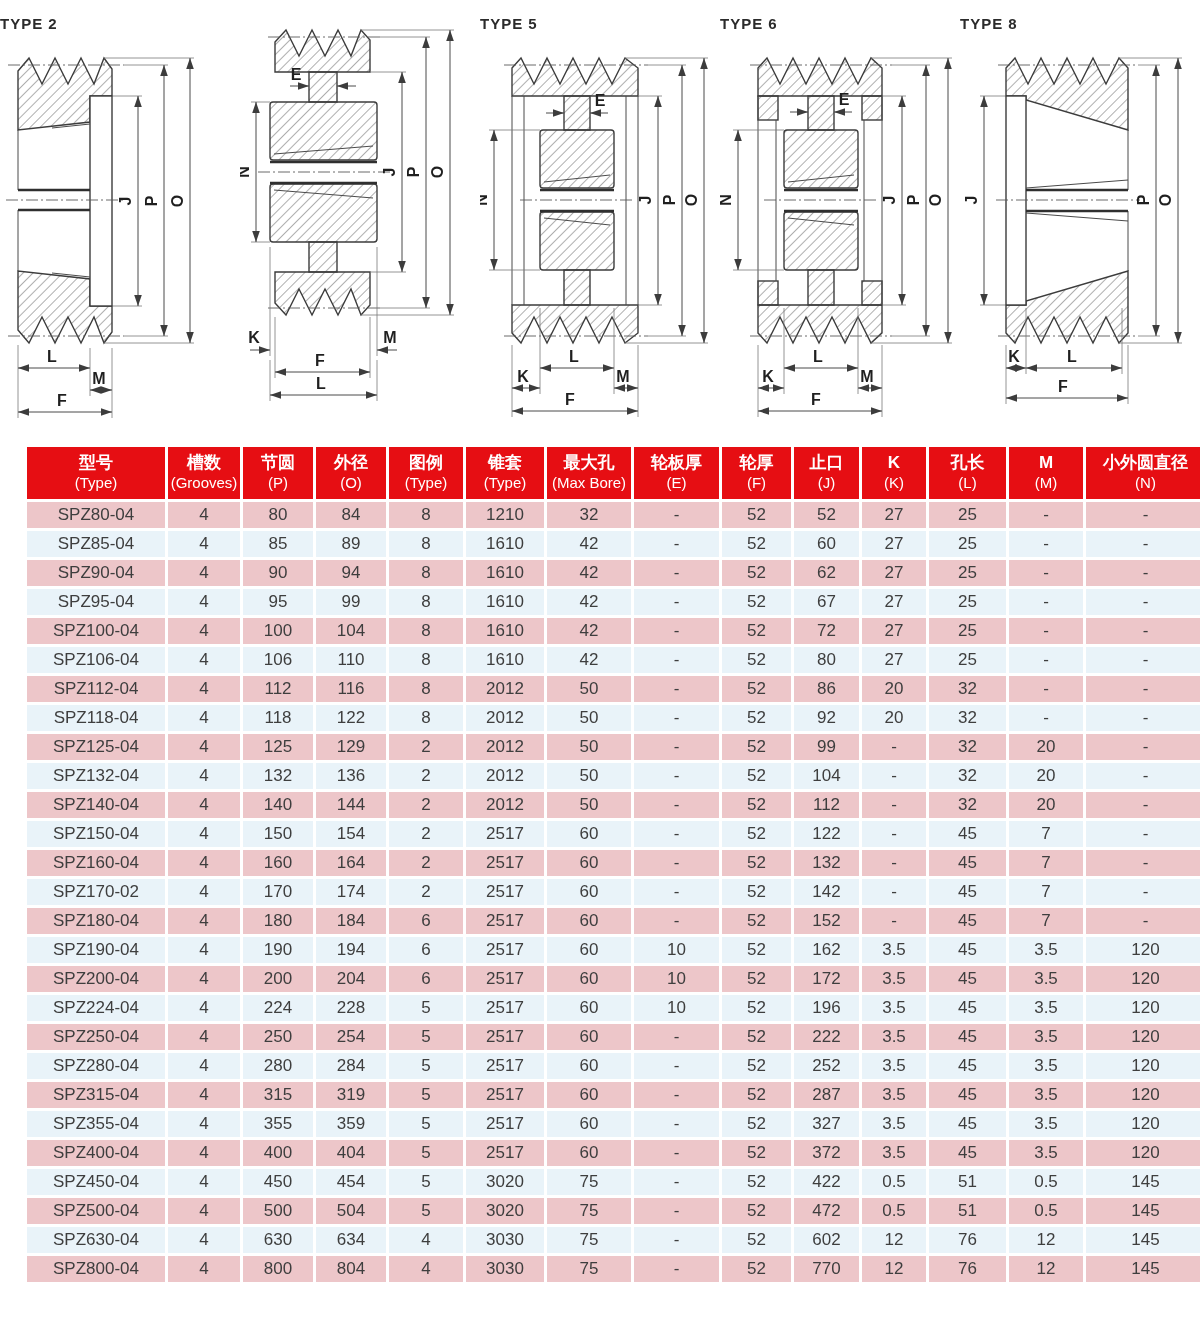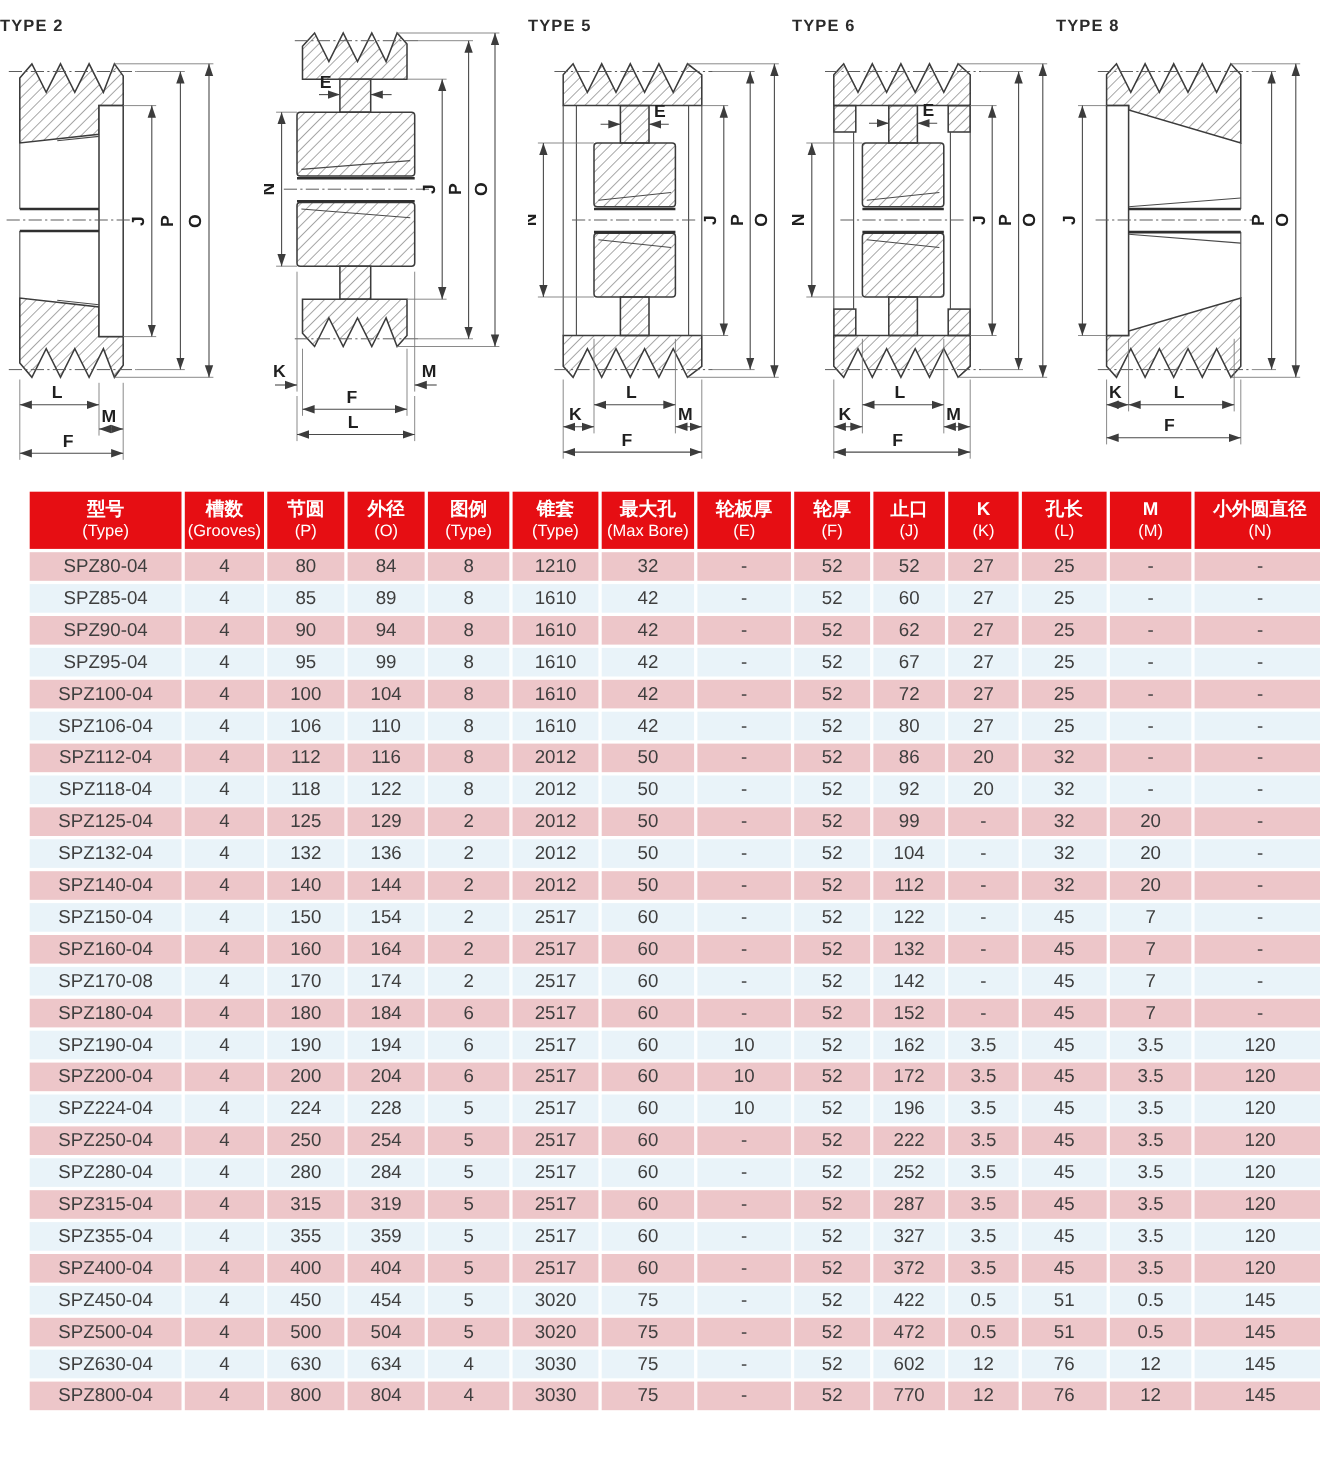--- a/index.html
+++ b/index.html
@@ -614,21 +614,21 @@
           <td>60</td>
           <td>-</td>
           <td>52</td>
           <td>132</td>
           <td>-</td>
           <td>45</td>
           <td>7</td>
           <td>-</td>
         </tr>
         <tr class="r1">
-          <td>SPZ170-08</td>
+          <td>SPZ170-02</td>
           <td>4</td>
           <td>170</td>
           <td>174</td>
           <td>2</td>
           <td>2517</td>
           <td>60</td>
           <td>-</td>
           <td>52</td>
           <td>142</td>
           <td>-</td>

